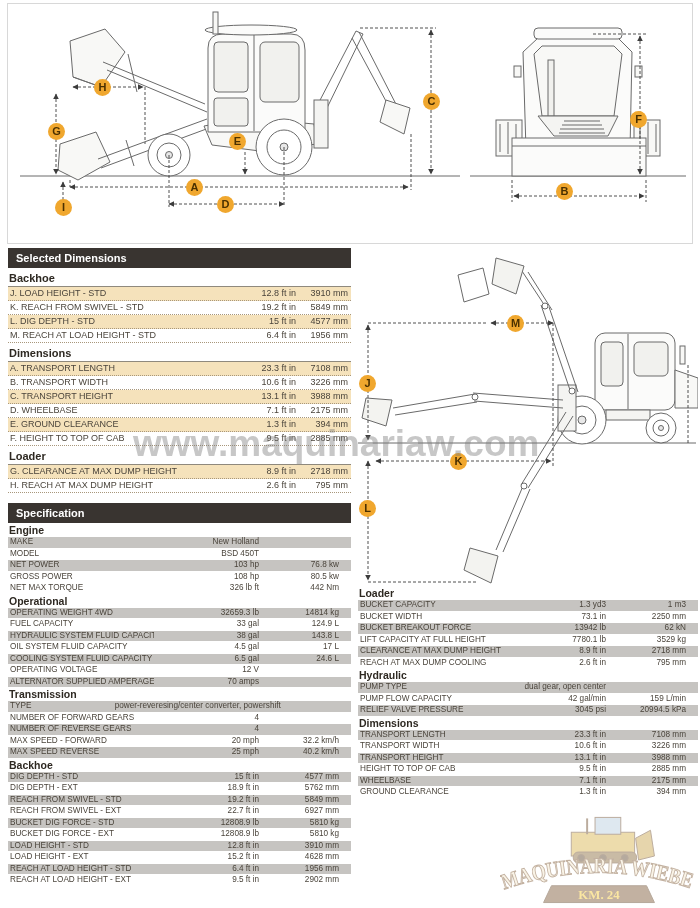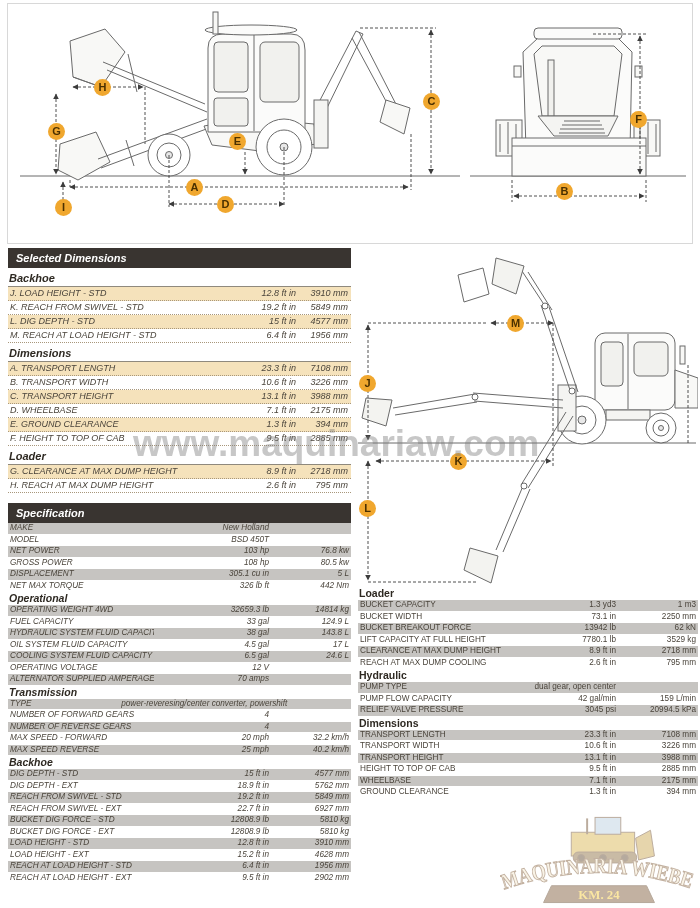--- a/index.html
+++ b/index.html
@@ -15,21 +15,21 @@
   .badge{position:absolute;width:17px;height:17px;border-radius:50%;
          background:#F0A72E;color:#4a3000;font-size:11px;font-weight:bold;
          text-align:center;line-height:17px;z-index:6;}
 
   
   .watermark{position:absolute;left:133px;top:423px;font-size:37px;font-weight:bold;
              color:rgba(122,122,122,0.42);letter-spacing:0px;z-index:30;
              pointer-events:none;white-space:nowrap;}
 
   
-  .left-col{position:absolute;left:8px;top:248px;width:343px;font-style:italic;}
+  .left-col{position:absolute;left:8px;top:248px;width:343px;}
   .backhoe-diagram{position:absolute;left:358px;top:250px;width:340px;height:336px;}
   .right-tables{position:absolute;left:358px;top:586px;width:340px;}
 
   .bar{background:#393430;color:#ffffff;font-size:11px;font-weight:bold;
        height:20px;line-height:20px;padding-left:8px;}
   .bar.spec{margin-top:10px;}
 
   
   .seltable .subheader{font-size:11px;font-weight:bold;color:#2e2922;
        height:16px;line-height:16px;margin-top:2px;border-bottom:1px solid #8f897d;
@@ -42,21 +42,21 @@
   .seltable .cell.right{width:52px;text-align:right;padding-right:3px;white-space:nowrap;}
 
   
   .spectable .subheader{font-size:10.5px;font-weight:bold;color:#2e2922;
        height:13px;line-height:13px;margin-top:1px;padding-left:1px;}
   .spectable .trow{display:flex;height:10.5px;line-height:10.5px;font-size:8.2px;
        margin-bottom:1px;}
   .spectable .trow.hl{background:#c6c4c1;}
   .spectable .cell.label{width:144px;padding-left:2px;white-space:nowrap;overflow:hidden;}
   .spectable .cell.mid{flex:1;text-align:right;white-space:nowrap;overflow:visible;}
-  .spectable .cell.right{width:80px;text-align:right;padding-right:2px;white-space:nowrap;}
+  .spectable .cell.right{width:80px;text-align:right;padding-right:12px;white-space:nowrap;}
 
   
   .logo{position:absolute;left:500px;top:810px;width:198px;height:96px;opacity:0.45;}
 
   .drawing-line{stroke:#6a6a6a;fill:none;stroke-width:1;}
 </style>
 </head>
 <body>
 
 <div class="top-box">
@@ -233,44 +233,40 @@
         <span class="cell right">2718 mm</span>
       </div>
       <div class="trow">
         <span class="cell label">H. REACH AT MAX DUMP HEIGHT</span>
         <span class="cell mid">2.6 ft in</span>
         <span class="cell right">795 mm</span>
       </div>
     </div>
   <div class="bar spec">Specification</div>
   <div class="spectable">
+      <div class="subheader">Engine</div>
       <div class="trow hl">
         <span class="cell label">MAKE</span>
         <span class="cell mid">New Holland</span>
         <span class="cell right"></span>
       </div>
       <div class="trow">
         <span class="cell label">MODEL</span>
         <span class="cell mid">BSD 450T</span>
         <span class="cell right"></span>
       </div>
       <div class="trow hl">
         <span class="cell label">NET POWER</span>
         <span class="cell mid">103 hp</span>
         <span class="cell right">76.8 kw</span>
       </div>
       <div class="trow">
         <span class="cell label">GROSS POWER</span>
         <span class="cell mid">108 hp</span>
         <span class="cell right">80.5 kw</span>
-      </div>
-      <div class="trow hl">
-        <span class="cell label">DISPLACEMENT</span>
-        <span class="cell mid">305.1 cu in</span>
-        <span class="cell right">5 L</span>
       </div>
       <div class="trow">
         <span class="cell label">NET MAX TORQUE</span>
         <span class="cell mid">326 lb ft</span>
         <span class="cell right">442 Nm</span>
       </div>
       <div class="subheader">Operational</div>
       <div class="trow hl">
         <span class="cell label">OPERATING WEIGHT 4WD</span>
         <span class="cell mid">32659.3 lb</span>

